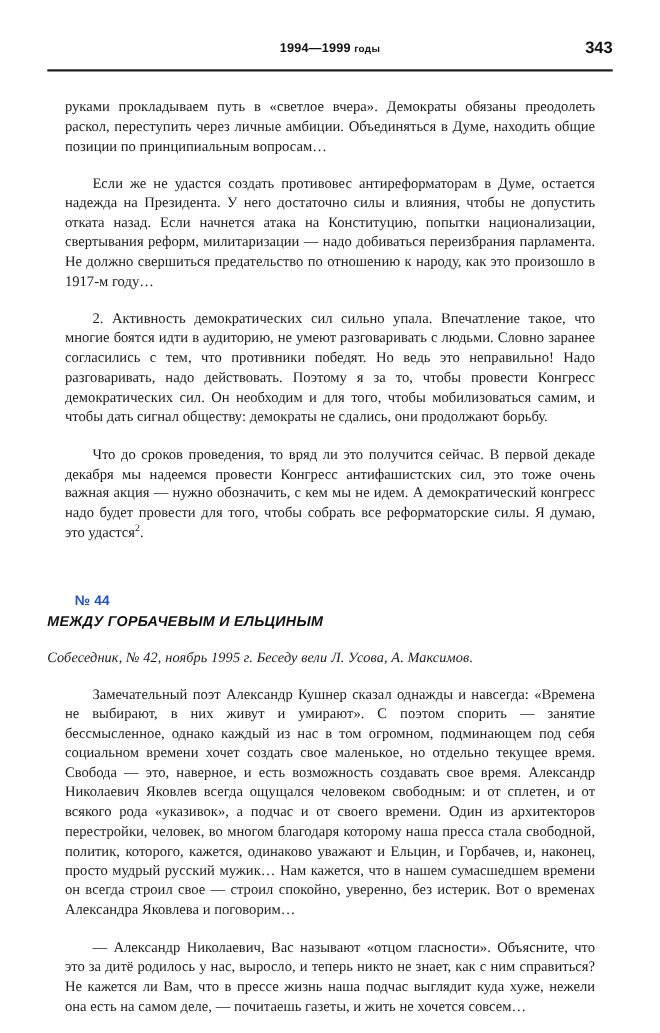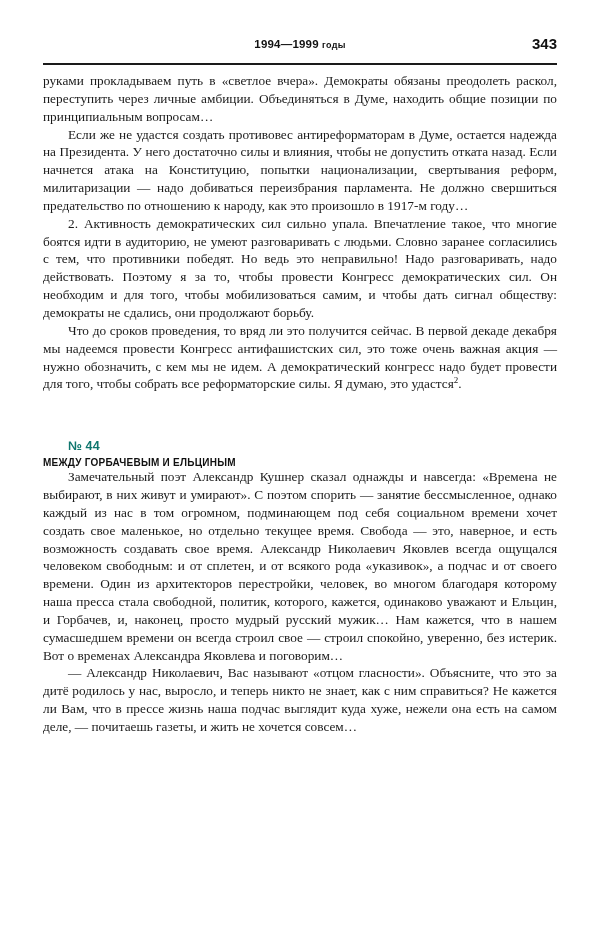--- a/index.html
+++ b/index.html
@@ -71,21 +71,21 @@
 
   
   .column {
     position: absolute;
     left: 43px;
     top: 72px;
     width: 514px;
   }
 
   p.body {
-    margin: 0;
+    margin: 16px;
     font-size: 13.3px;
     line-height: 17.85px;
     text-align: justify;
     text-justify: inter-word;
     hyphens: manual;
     text-indent: 0;
   }
   p.body.indent { text-indent: 25px; }
 
   sup.fn {
@@ -95,31 +95,32 @@
   }
 
   
   .doc-head {
     margin-top: 46px;
   }
   .doc-num {
     font-family: "Liberation Sans", "DejaVu Sans", sans-serif;
     font-size: 12.5px;
     font-weight: bold;
-    color: #0f766e;
+    color: #1d4ed8;
     margin-left: 25px;
     letter-spacing: 0.1px;
   }
   .doc-title {
     font-family: "Liberation Sans", "DejaVu Sans", sans-serif;
-    font-size: 10px;
+    font-size: 13px;
     font-weight: bold;
     color: #111;
     margin-top: 4px;
     letter-spacing: 0.25px;
+    font-style: italic;
   }
   .doc-source {
     font-size: 13px;
     font-style: italic;
     margin-top: 18px;
     letter-spacing: 0.1px;
   }
 
   .after-source { margin-top: 19px; }
 
@@ -158,20 +159,21 @@
 
     <p class="body indent">Если же не удастся создать противовес антиреформаторам в Думе, остается надежда на Президента. У него достаточно силы и влияния, чтобы не допустить отката назад. Если начнется атака на Конституцию, попытки национализации, свертывания реформ, милитаризации — надо добиваться переизбрания парламента. Не должно свершиться предательство по отношению к народу, как это произошло в 1917-м году…</p>
 
     <p class="body indent">2. Активность демократических сил сильно упала. Впечатление такое, что многие боятся идти в аудиторию, не умеют разговаривать с людьми. Словно заранее согласились с тем, что противники победят. Но ведь это неправильно! Надо разговаривать, надо действовать. Поэтому я за то, чтобы провести Конгресс демократических сил. Он необходим и для того, чтобы мобилизоваться самим, и чтобы дать сигнал обществу: демократы не сдались, они продолжают борьбу.</p>
 
     <p class="body indent"><span>Что до сроков проведения, то вряд ли это получится сейчас. В первой декаде декабря мы надеемся провести Конгресс антифашистских сил, это тоже очень важная акция — нужно обозначить, с кем мы не идем. А демократический конгресс надо будет провести для того, чтобы собрать все реформаторские силы. Я думаю, это удастся</span><sup class="fn">2</sup><span>.</span></p>
 
     <div class="doc-head">
       <div class="doc-num">№ 44</div>
       <div class="doc-title">МЕЖДУ ГОРБАЧЕВЫМ И ЕЛЬЦИНЫМ</div>
+      <div class="doc-source">Собеседник, № 42, ноябрь 1995 г. Беседу вели Л. Усова, А. Максимов.</div>
     </div>
 
     <p class="body indent after-source">Замечательный поэт Александр Кушнер сказал однажды и навсегда: «Времена не выбирают, в них живут и умирают». С поэтом спорить — занятие бессмысленное, однако каждый из нас в том огромном, подминающем под себя социальном времени хочет создать свое маленькое, но отдельно текущее время. Свобода — это, наверное, и есть возможность создавать свое время. Александр Николаевич Яковлев всегда ощущался человеком свободным: и от сплетен, и от всякого рода «указивок», а подчас и от своего времени. Один из архитекторов перестройки, человек, во многом благодаря которому наша пресса стала свободной, политик, которого, кажется, одинаково уважают и Ельцин, и Горбачев, и, наконец, просто мудрый русский мужик… Нам кажется, что в нашем сумасшедшем времени он всегда строил свое — строил спокойно, уверенно, без истерик. Вот о временах Александра Яковлева и поговорим…</p>
 
 
     <p class="body indent question">— Александр Николаевич, Вас называют «отцом гласности». Объясните, что это за дитё родилось у нас, выросло, и теперь никто не знает, как с ним справиться? Не кажется ли Вам, что в прессе жизнь наша подчас выглядит куда хуже, нежели она есть на самом деле, — почитаешь газеты, и жить не хочется совсем…</p>
 
 
   </div>
 </div>

